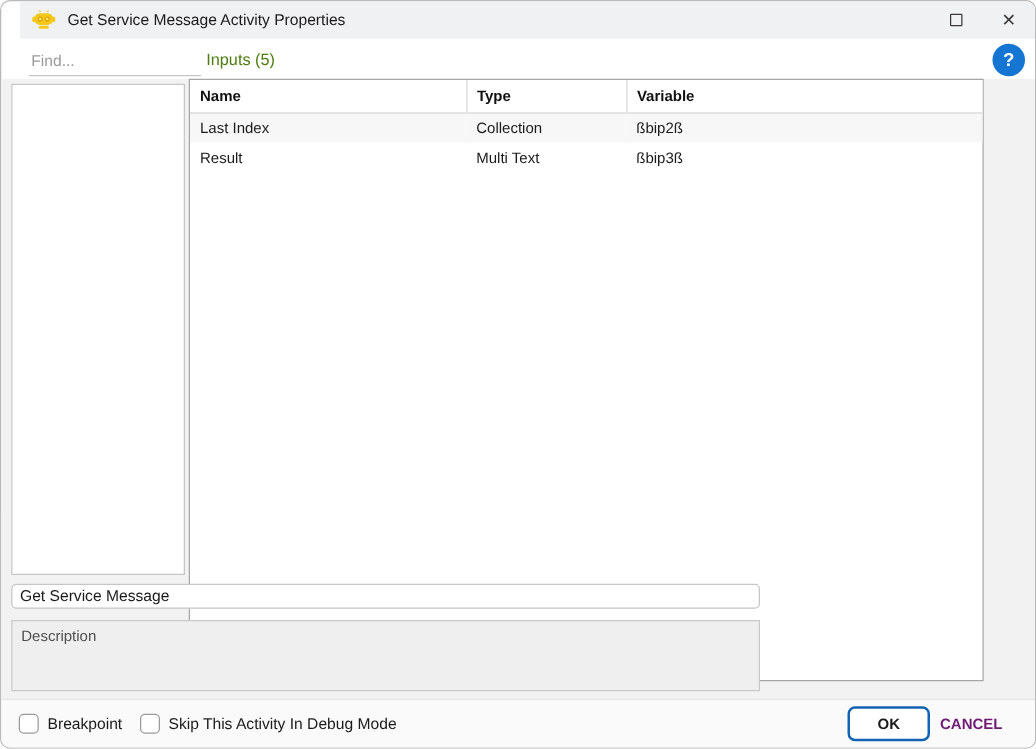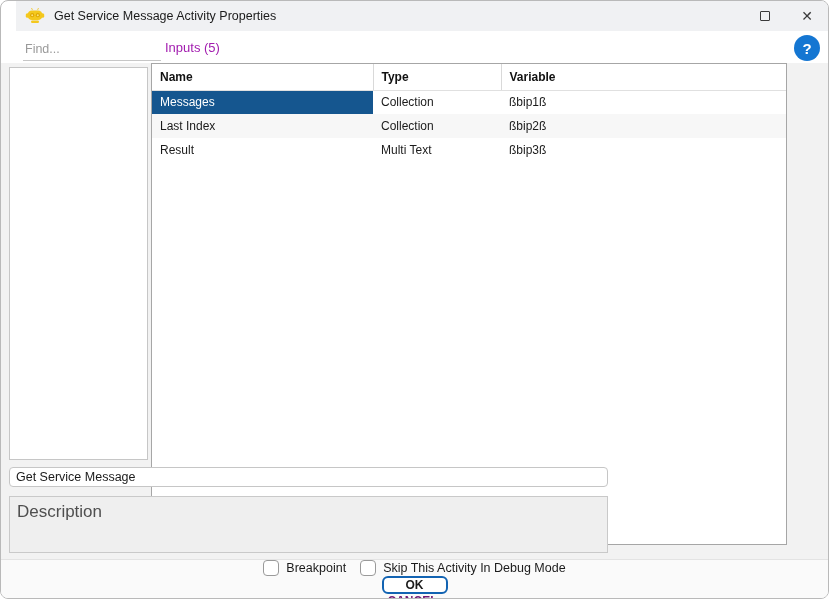--- a/index.html
+++ b/index.html
@@ -38,21 +38,21 @@
     position: absolute; left: 22px; top: 36px; width: 138px; height: 24px;
     border: none; border-bottom: 1px solid #c6c6c6; background: transparent;
     font-family: "Liberation Sans", sans-serif; font-size: 12.5px; color: #1b1b1b;
     outline: none; padding: 0 2px;
   }
   .find-input::placeholder { color: #9a9a9a; }
 
   
   .tabs { position: absolute; left: 152px; top: 33px; height: 29px; display: flex; gap: 4px; }
   .tab {
-    padding: 0 12px; font-size: 13px; color: #a21caf; background: transparent; border: none;
+    padding: 0 12px; font-size: 13px; color: #4d7c0f; background: transparent; border: none;
     display: flex; align-items: center; border-bottom: 3px solid transparent; cursor: default;
   }
   .tab.active { font-weight: bold; color: #111; border-bottom-color: #1268b3; }
 
   
   .help-btn {
     position: absolute; left: 793px; top: 34px; width: 26px; height: 26px;
     border-radius: 50%; background: #1476d2; color: #ffffff; border: none;
     font-size: 15px; font-weight: bold; display: flex; align-items: center; justify-content: center;
     font-family: "Liberation Sans", sans-serif;
@@ -86,30 +86,30 @@
   
   .activity-name-input {
     position: absolute; left: 8px; top: 466px; width: 599px; height: 20px;
     border: 1px solid #c6c6c6; border-radius: 4px; background: #ffffff;
     font-family: "Liberation Sans", sans-serif; font-size: 12.5px; color: #1b1b1b;
     padding: 0 6px; outline: none;
   }
   .description-box {
     position: absolute; left: 8px; top: 495px; width: 599px; height: 57px;
     border: 1px solid #c9c9c9; background: #efefef; resize: none;
-    font-family: "Liberation Sans", sans-serif; font-size: 17px; color: #1b1b1b;
+    font-family: "Liberation Sans", sans-serif; font-size: 12px; color: #1b1b1b;
     padding: 5px 7px; outline: none;
   }
   .description-box::placeholder { color: #4f4f4f; }
 
   
   .footer {
     position: absolute; left: 0; right: 0; bottom: 0; height: 39px;
     background: #fafafa; border-top: 1px solid #e3e3e3;
-    display: flex; align-items: center; padding: 0 14px; flex-direction: column;
+    display: flex; align-items: center; padding: 0 14px;
   }
   .checkbox-group { display: flex; align-items: center; gap: 14px; }
   .checkbox-item { display: flex; align-items: center; gap: 7px; cursor: default; }
   .checkbox-box {
     width: 16px; height: 16px; border: 1.4px solid #9a9a9a; border-radius: 4px; background: #ffffff;
     display: inline-block;
   }
   .checkbox-label { font-size: 12.5px; color: #1b1b1b; }
   .footer-spacer { flex: 1; }
   .ok-btn {
@@ -173,25 +173,20 @@
           <col class="c-var">
         </colgroup>
       <thead>
         <tr>
           <th>Name</th>
           <th>Type</th>
           <th>Variable</th>
         </tr>
       </thead>
       <tbody>
-        <tr>
-          <td class="sel">Messages</td>
-          <td>Collection</td>
-          <td>ßbip1ß</td>
-        </tr>
         <tr class="row-alt">
           <td>Last Index</td>
           <td>Collection</td>
           <td>ßbip2ß</td>
         </tr>
         <tr>
           <td>Result</td>
           <td>Multi Text</td>
           <td>ßbip3ß</td>
         </tr>

